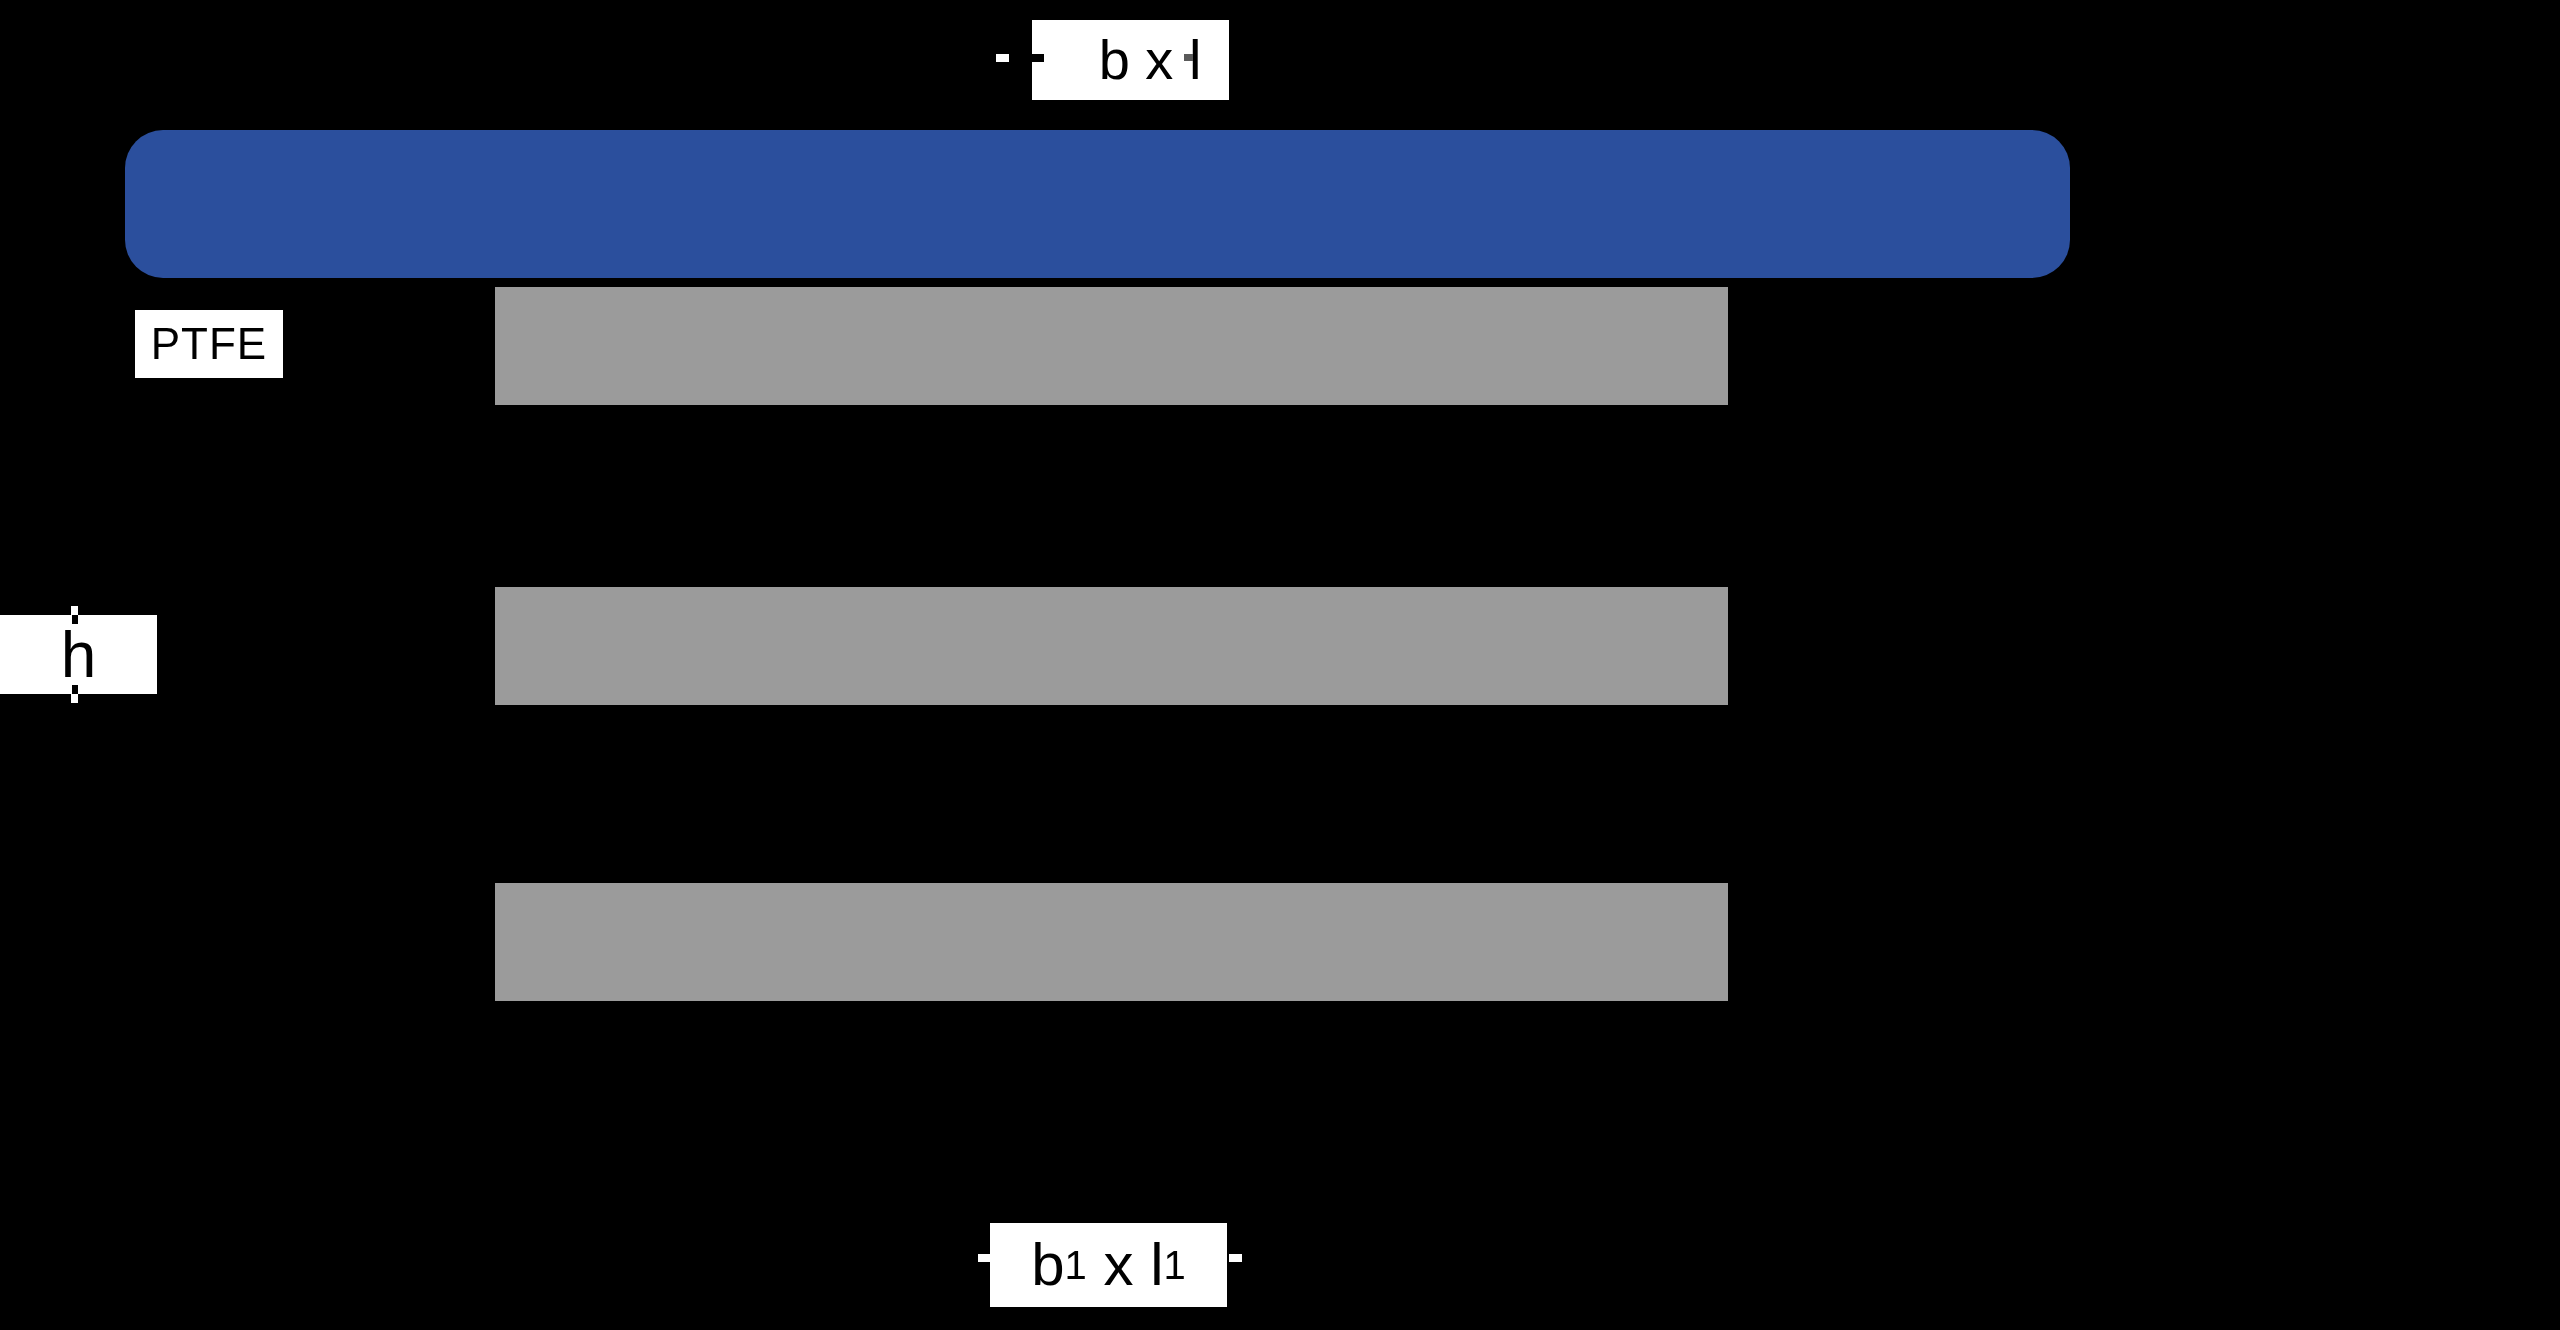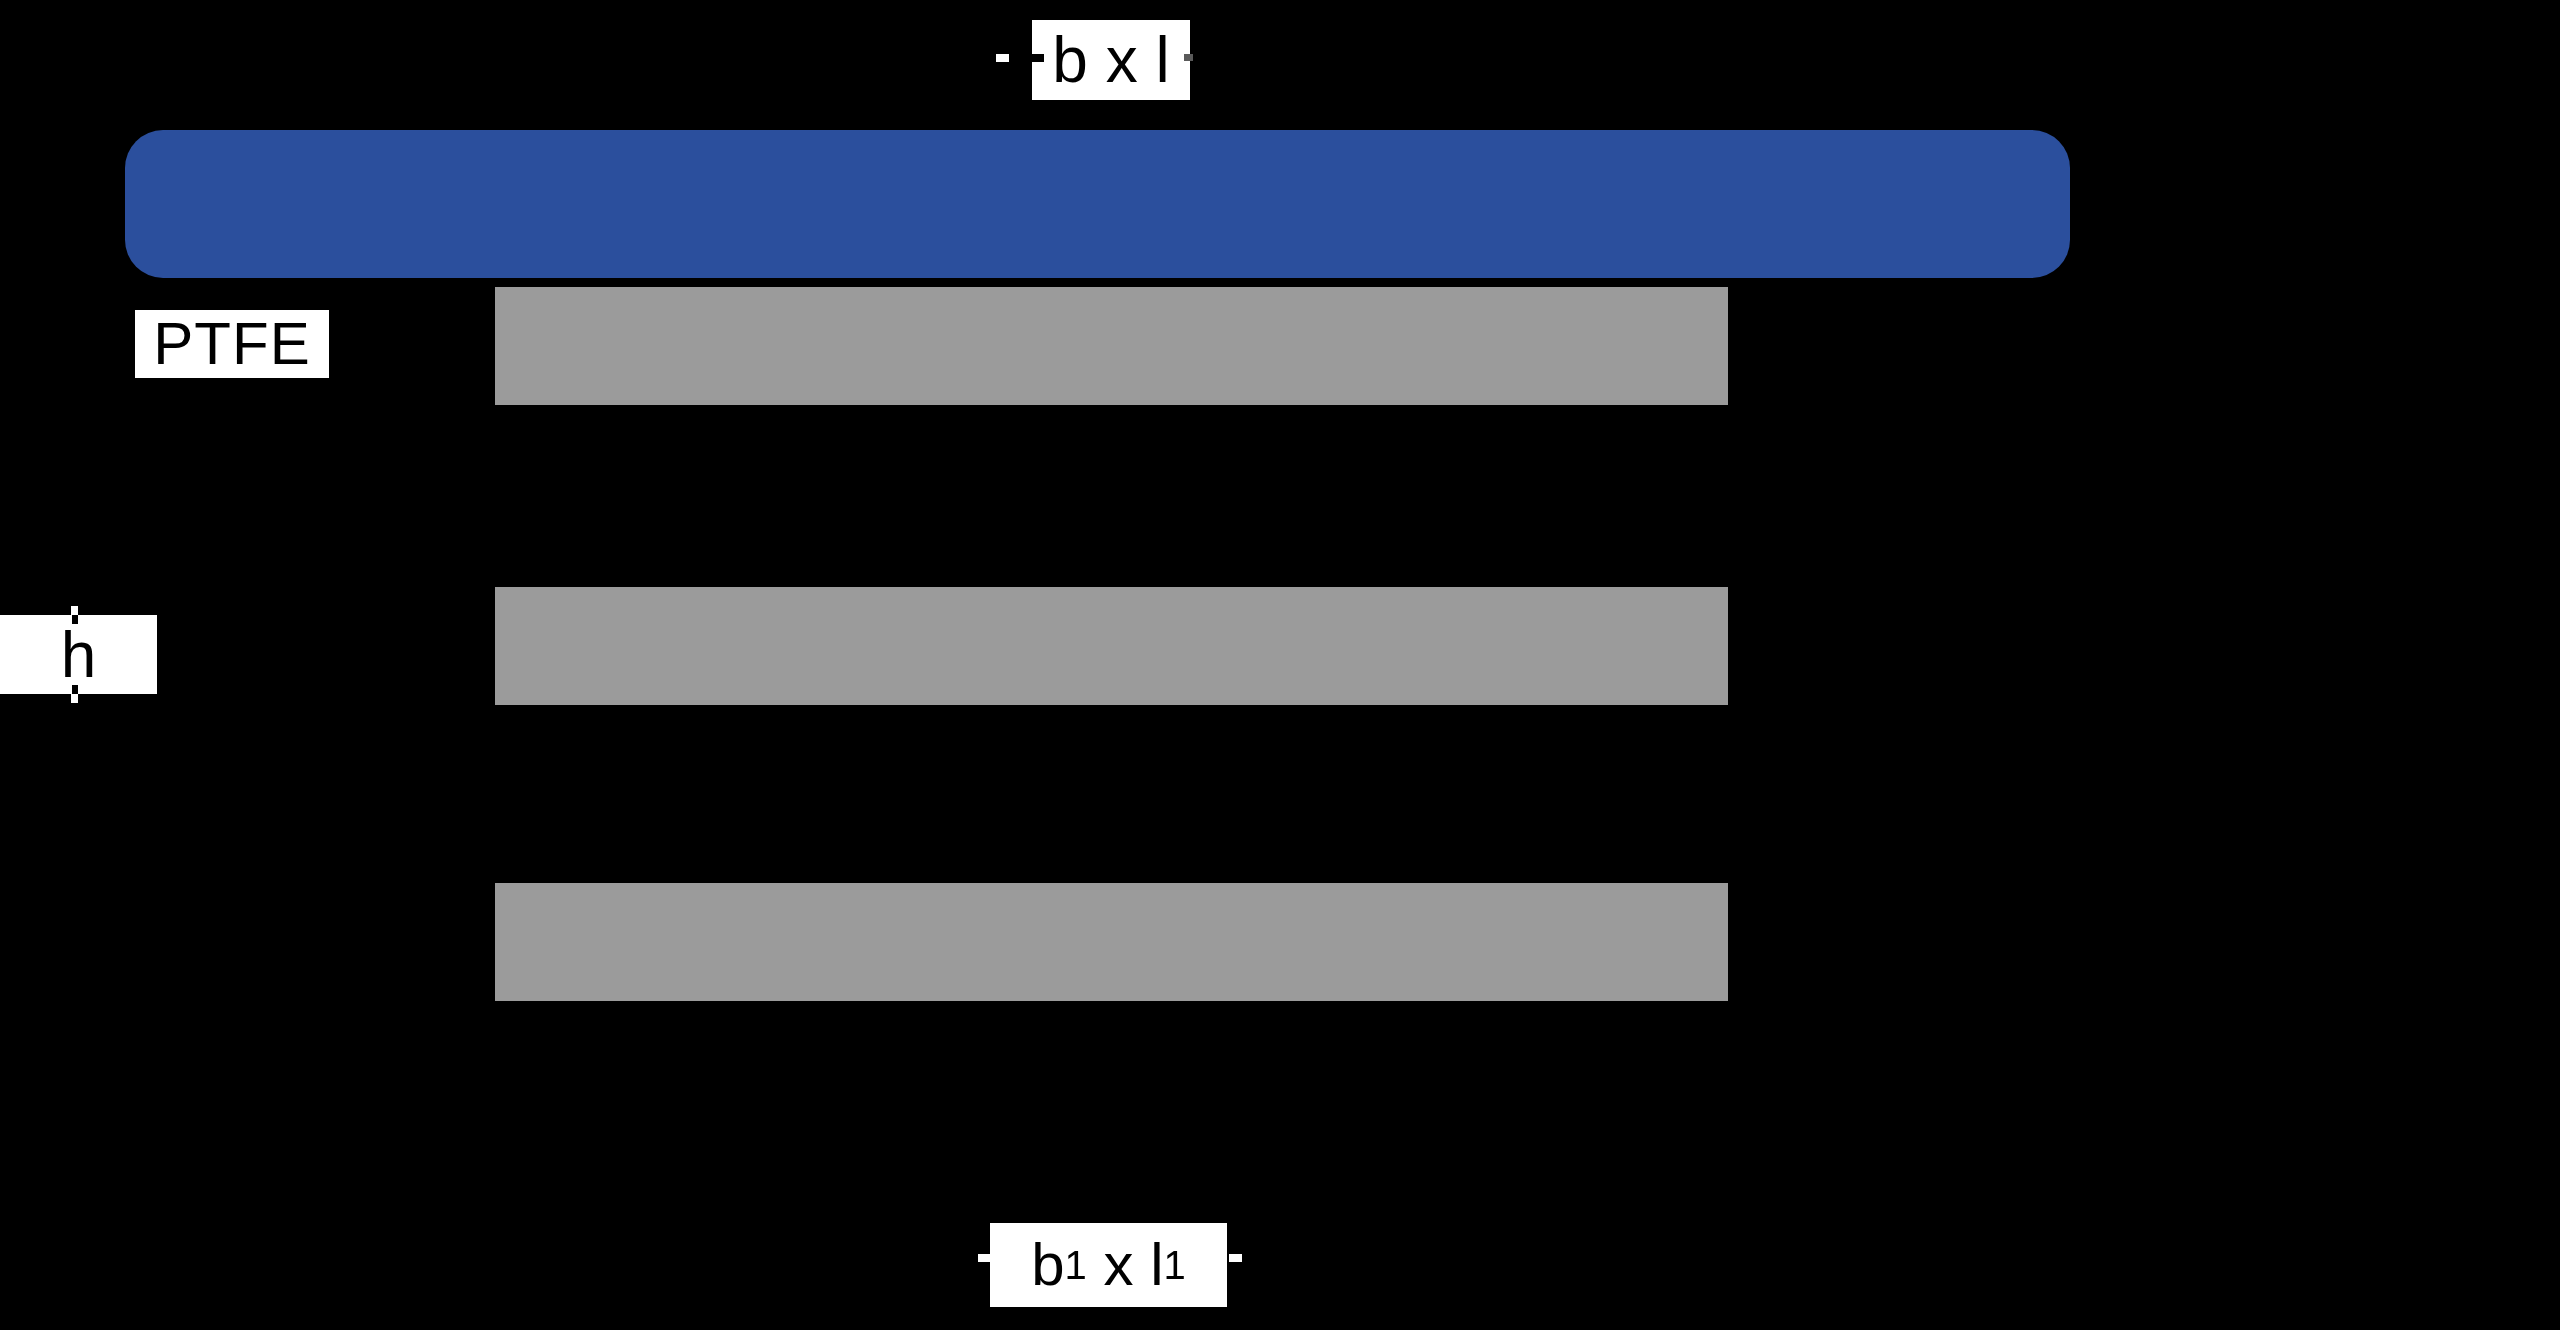--- a/index.html
+++ b/index.html
@@ -38,26 +38,27 @@
     color: var(--labeltx, #000000);
     display: flex;
     align-items: center;
     justify-content: center;
     white-space: pre;
     line-height: 1;
   }
   .label-top {
     left: 1032px; top: 20px;
     width: 158px; height: 80px;
-    font-size: 64px;
+    font-size: 56px;
+    padding-left: 39px;
   }
   .label-ptfe {
     left: 135px; top: 310px;
-    width: 194px; height: 68px;
-    font-size: 60px;
+    width: 148px; height: 68px;
+    font-size: 44px;
     letter-spacing: 1px;
   }
   .label-h {
     left: 0px; top: 615px;
     width: 157px; height: 79px;
     font-size: 64px;
   }
   .label-bottom {
     left: 990px; top: 1223px;
     width: 237px; height: 84px;

